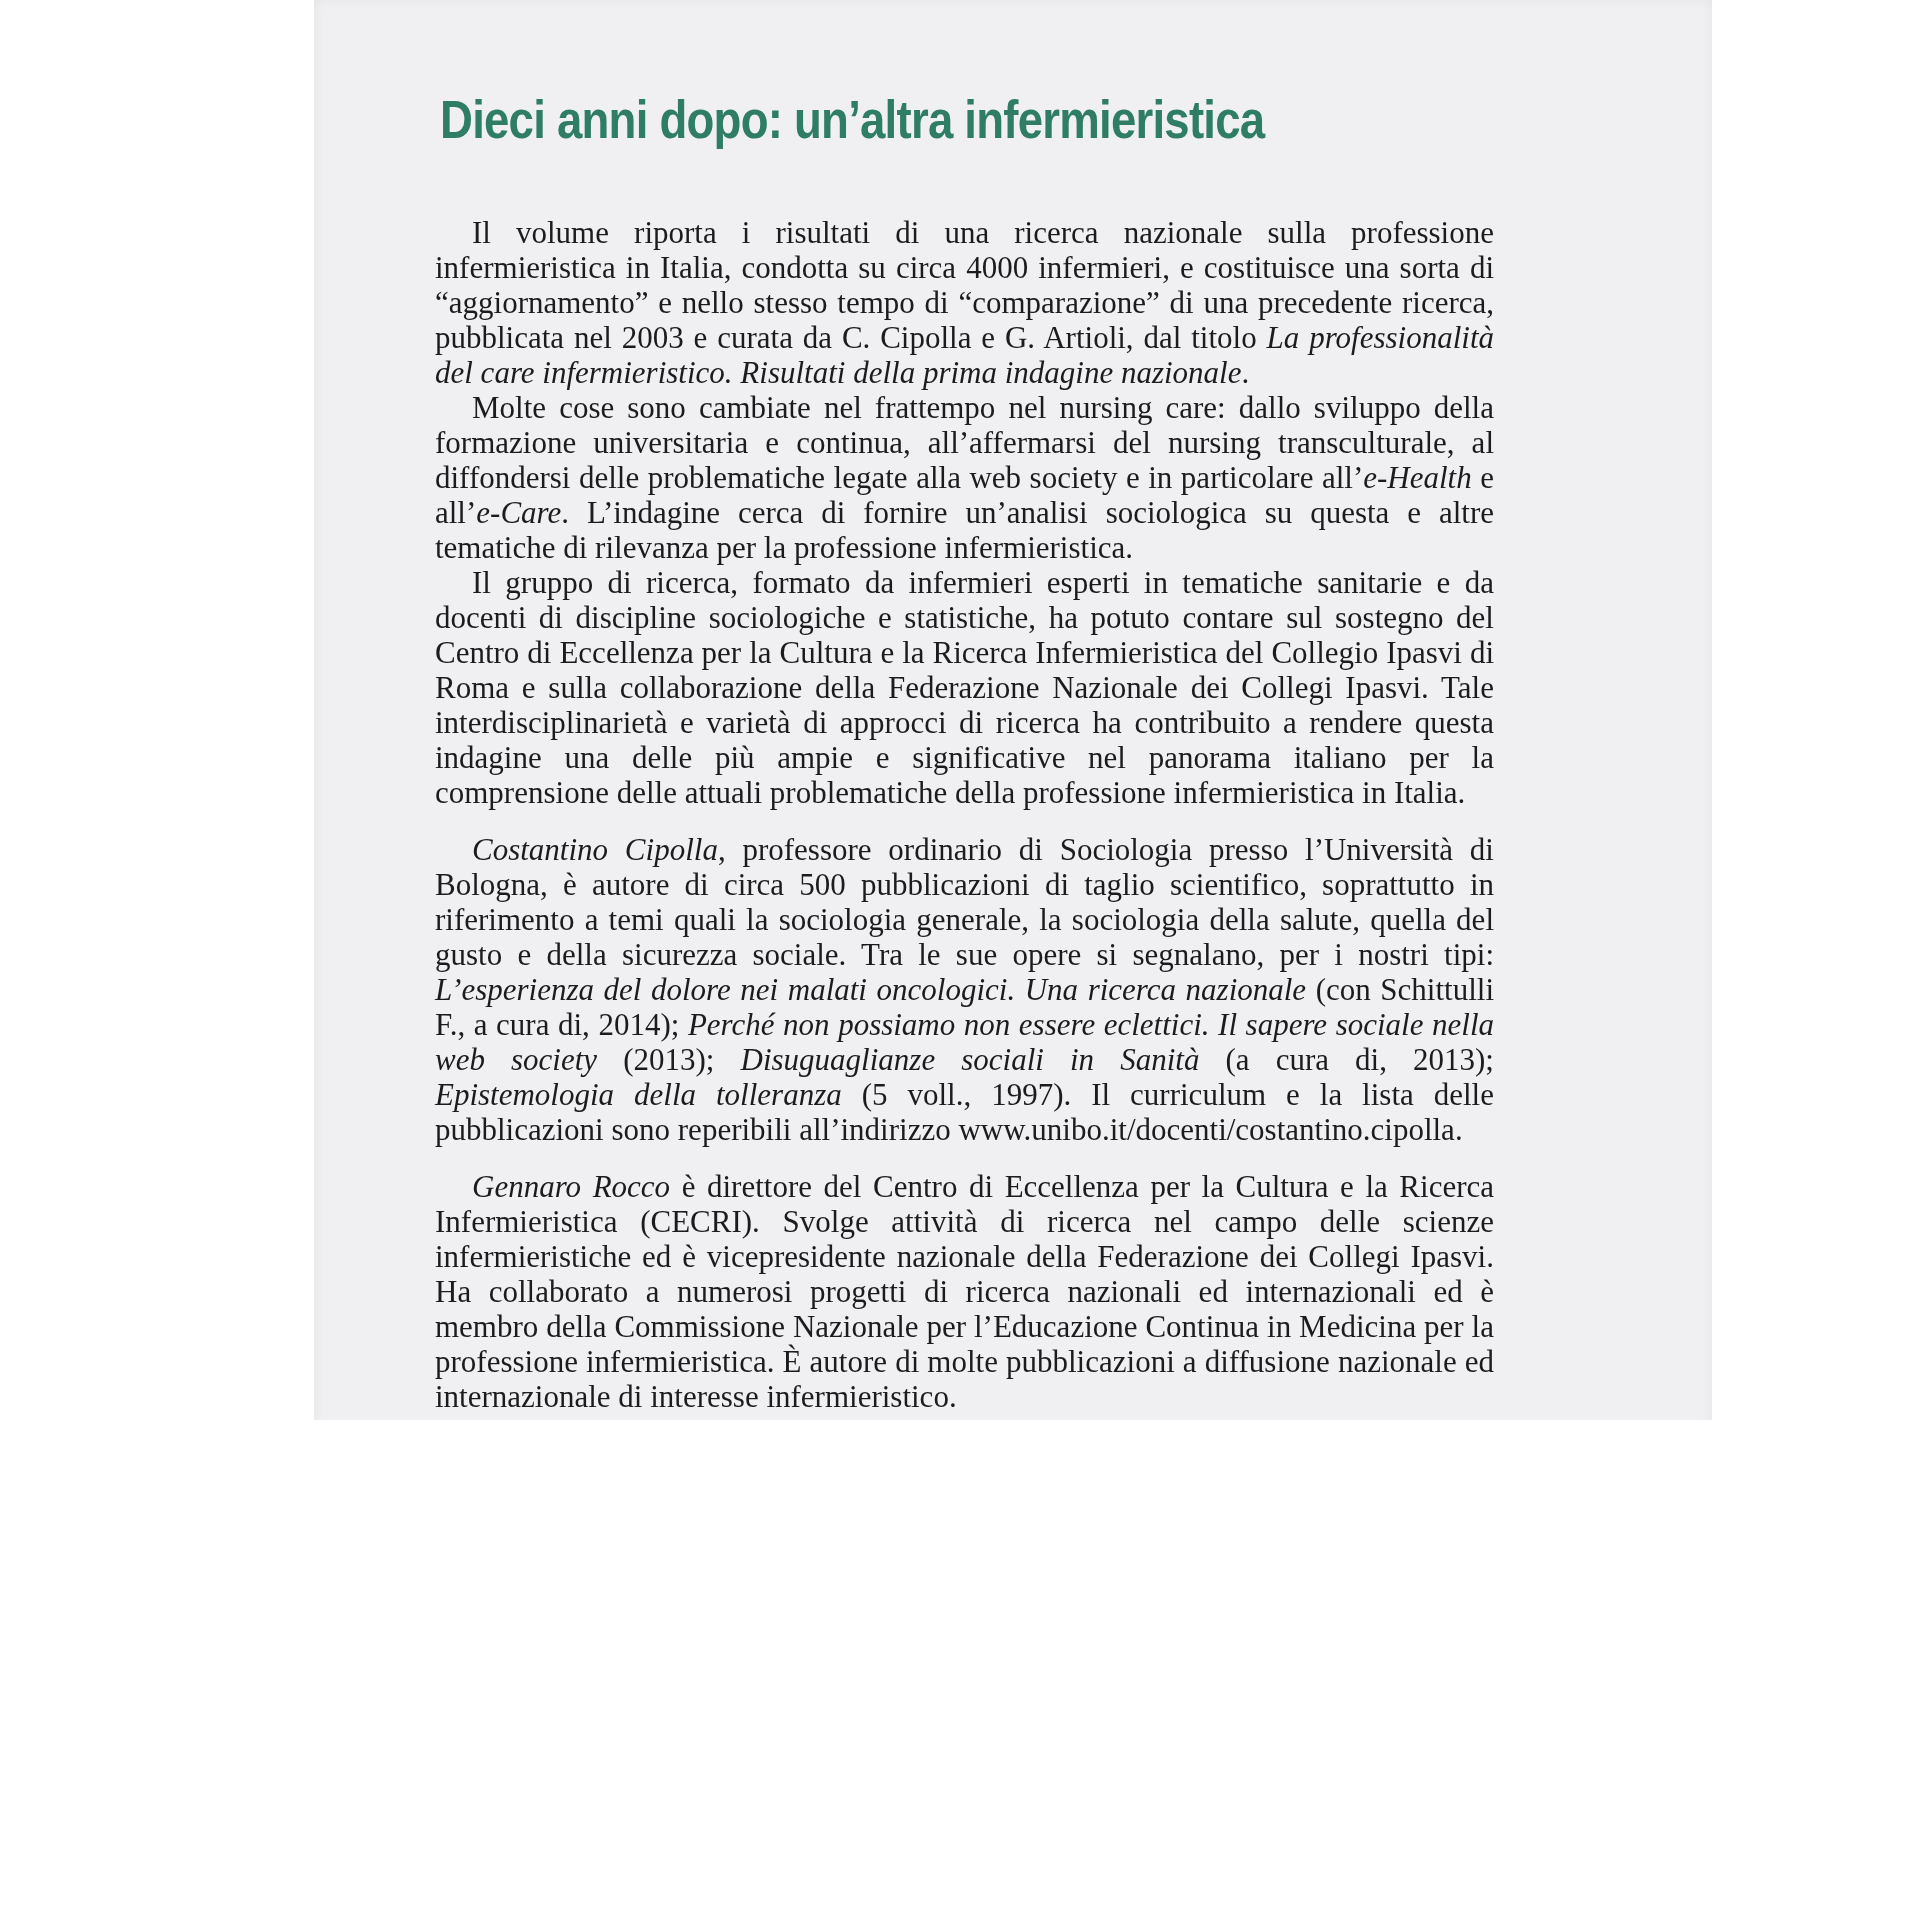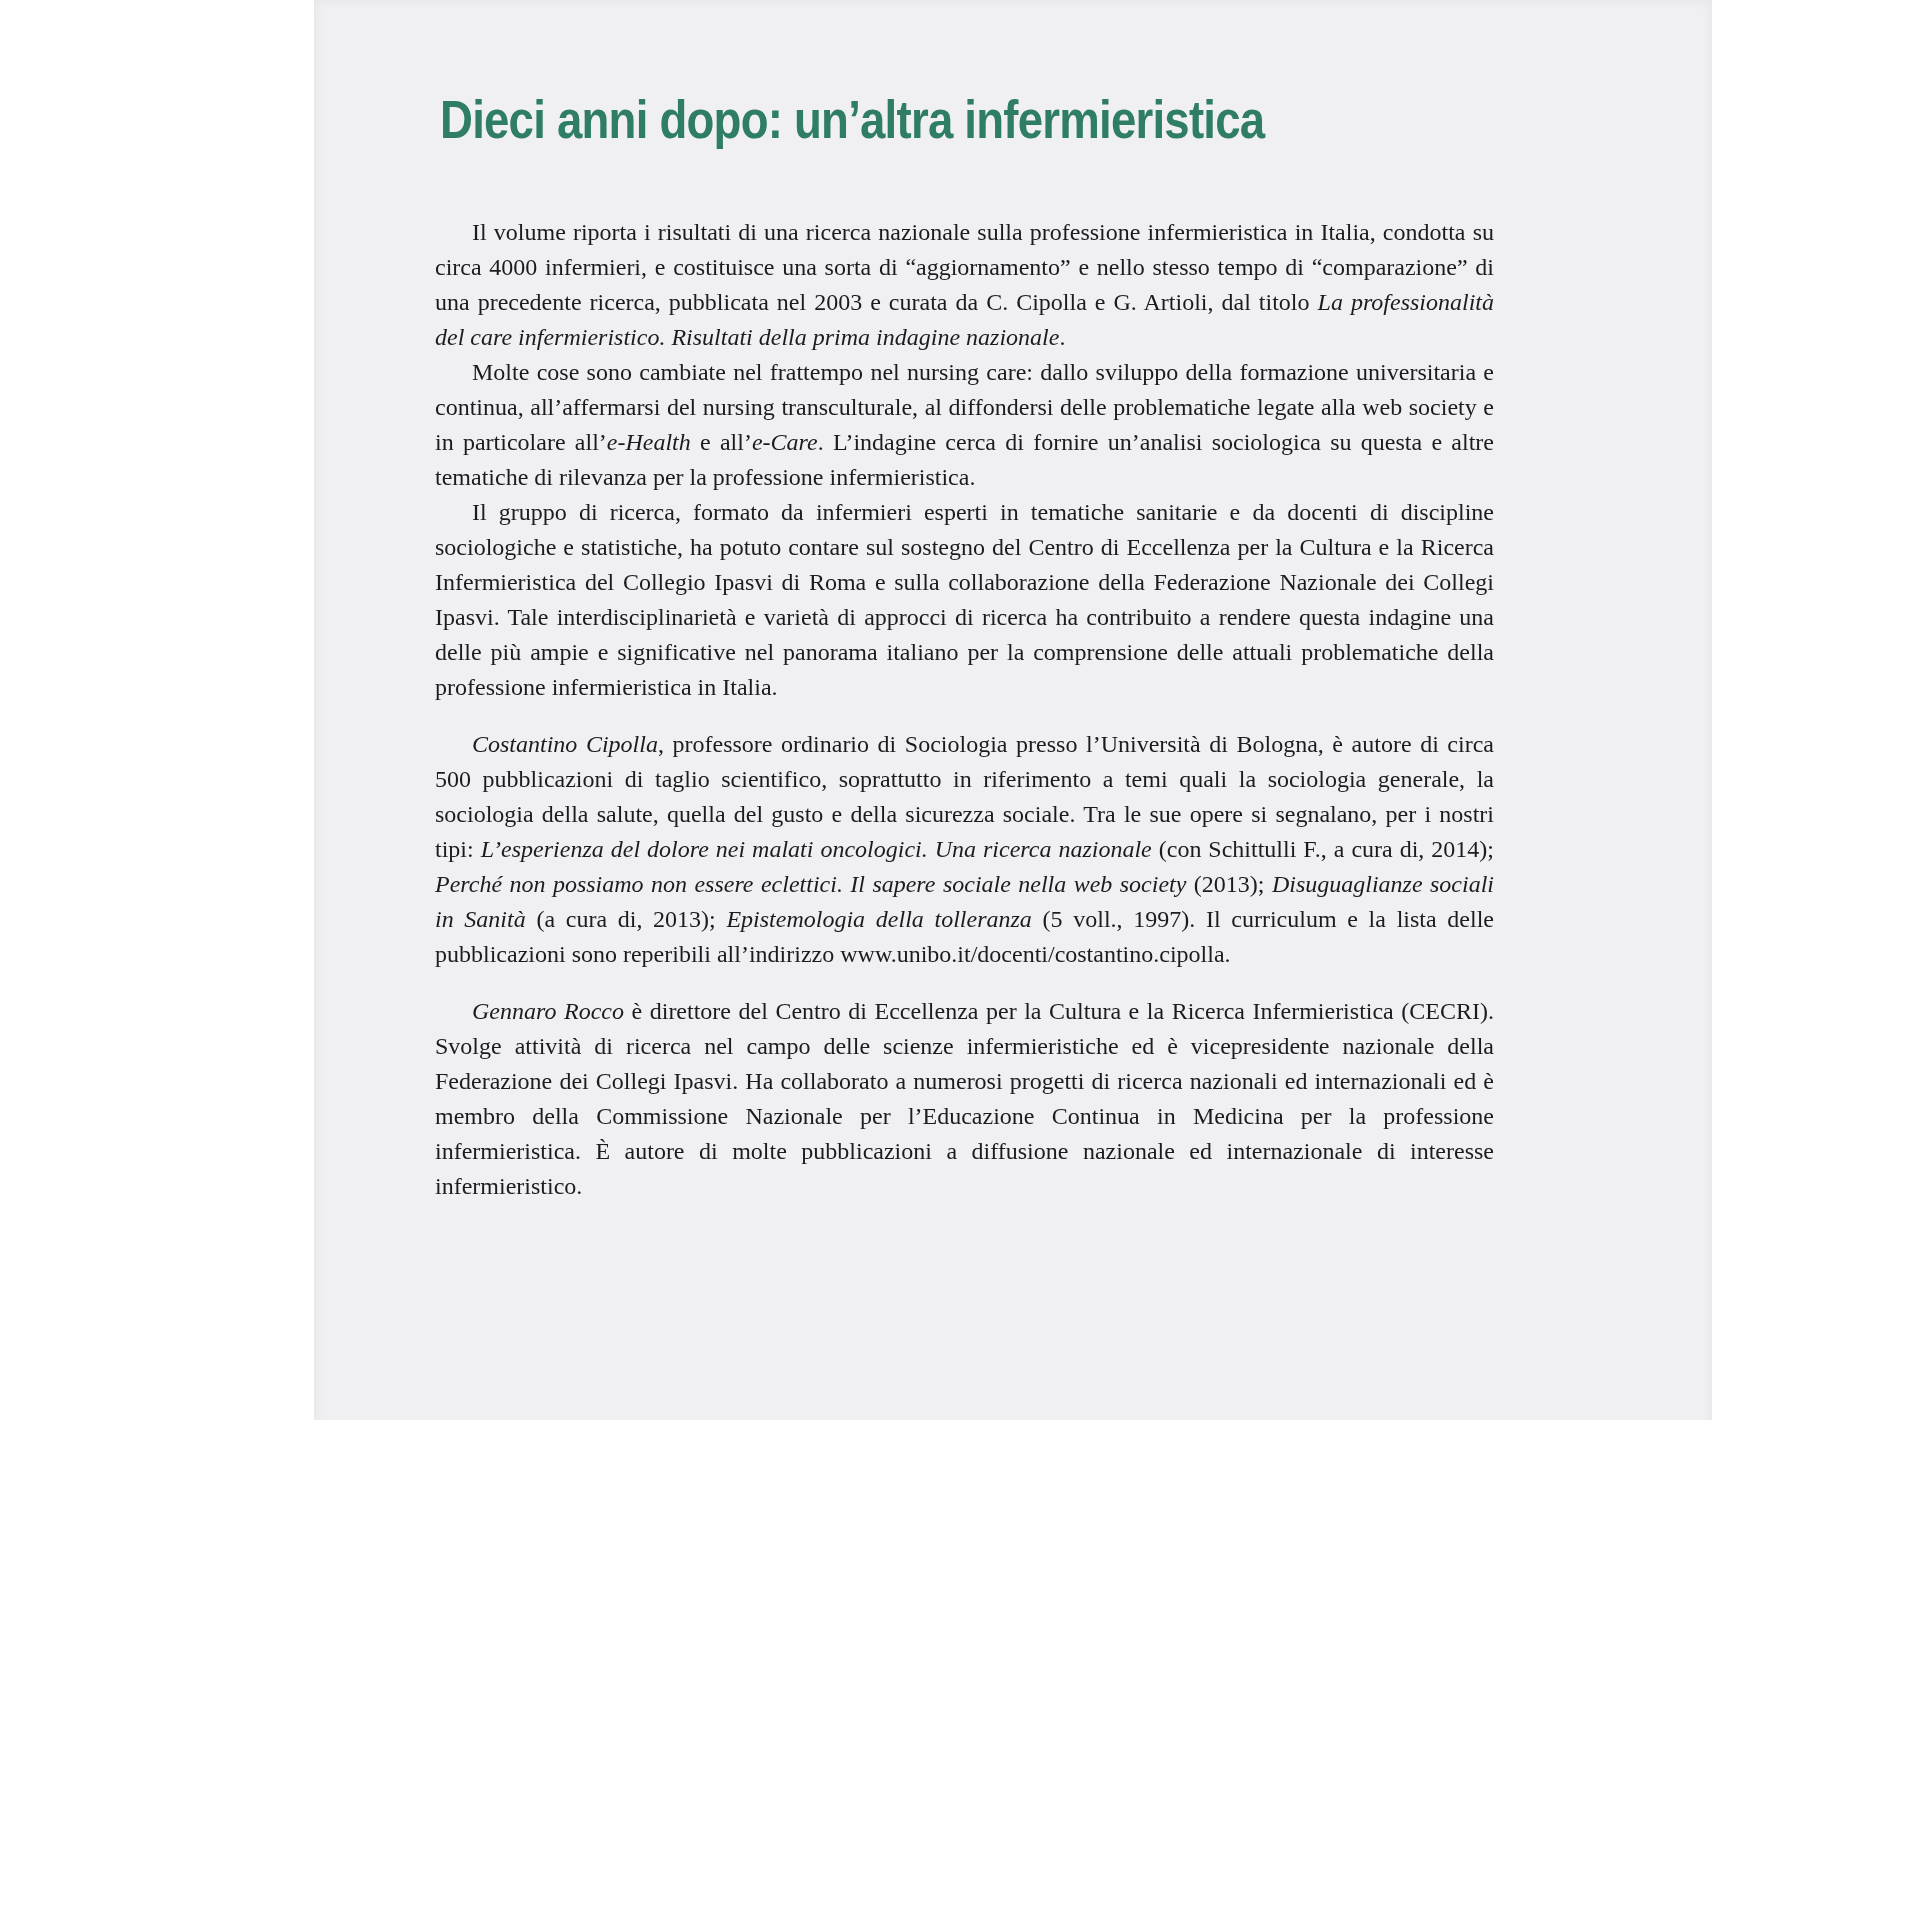--- a/index.html
+++ b/index.html
@@ -6,21 +6,21 @@
   .page{position:relative;width:1930px;height:1420px;background:#ffffff;overflow:hidden;
         font-family:"Liberation Serif","DejaVu Serif",serif;}
   .cover{position:absolute;left:314px;top:0;width:1398px;height:1930px;
          background:var(--cover-bg,#f0f0f3);box-shadow:0 0 13px rgba(0,0,0,0.05) inset;}
   .title{position:absolute;left:126px;top:89px;margin:0;white-space:nowrap;
          font-family:"Liberation Sans","DejaVu Sans",sans-serif;
          font-weight:bold;font-size:53px;letter-spacing:-0.9px;
          color:var(--title-green,#2e7d64);
          transform:scaleX(0.86);transform-origin:left center;}
   .textcol{position:absolute;left:121px;top:215px;width:1059px;
-           font-size:24px;line-height:35px;color:#1c1c1e;text-align:justify;}
+           font-size:31px;line-height:35px;color:#1c1c1e;text-align:justify;}
   .textcol p{margin:0;text-indent:37px;}
   .textcol p.gap{margin-top:22px;}
   .textcol em{font-style:italic;}
   .publisher{position:absolute;left:119px;top:1653px;}
   .logo-row{display:flex;align-items:flex-start;text-align:right;}
   .logo-mark{width:63px;height:63px;flex:0 0 auto;}
   .logo-text{margin-left:11px;}
   .pub-name{font-family:"Liberation Sans","DejaVu Sans",sans-serif;font-weight:bold;
             font-size:50px;line-height:46px;letter-spacing:-0.9px;color:var(--logo-green,#3f8e74);
             transform:scaleX(0.88);transform-origin:left center;white-space:nowrap;}

